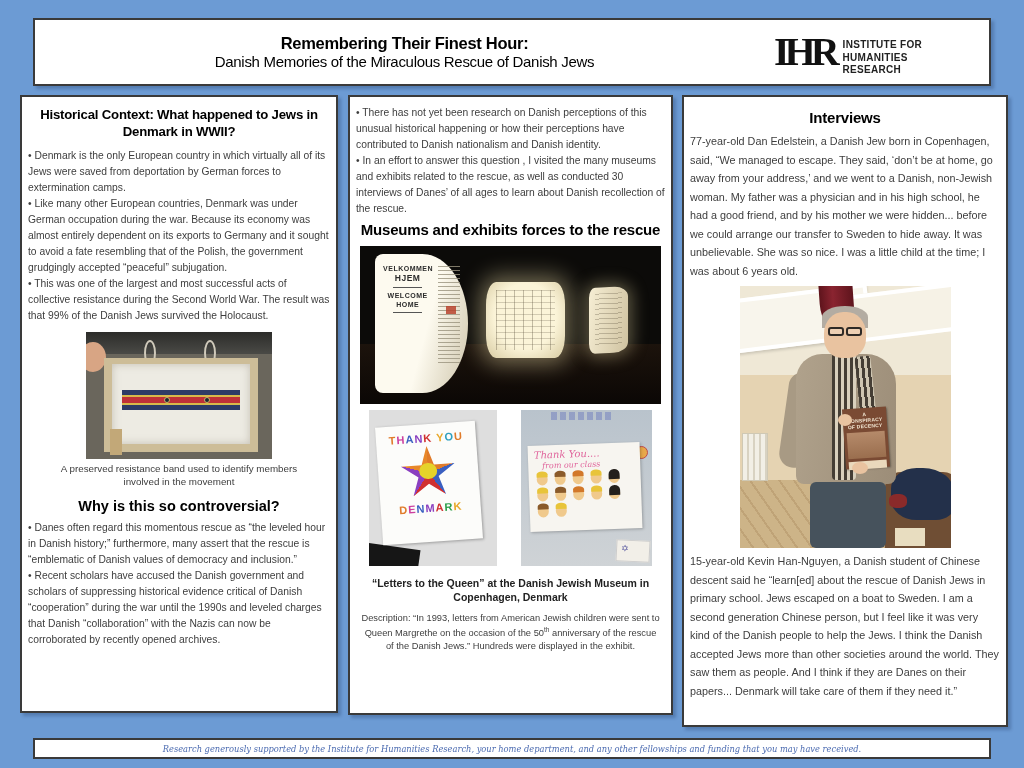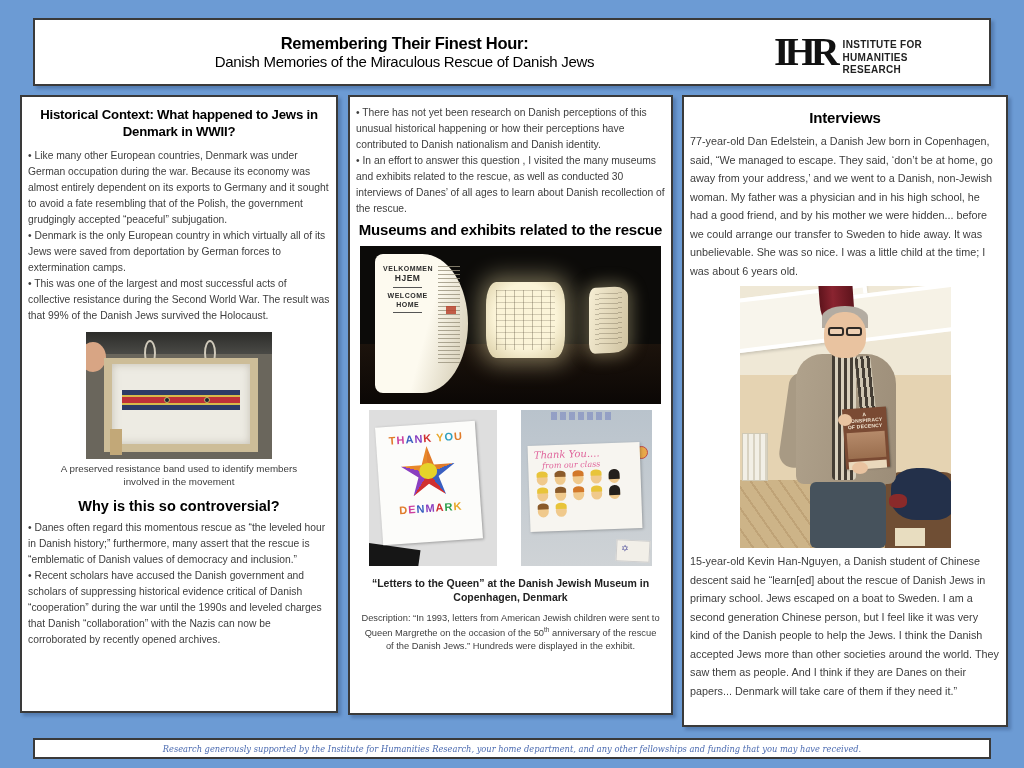--- a/index.html
+++ b/index.html
@@ -142,22 +142,22 @@
     <span class="ihr-mono">IHR</span>
     <span class="ihr-text">
       <span>INSTITUTE FOR</span><br>
       <span>HUMANITIES RESEARCH</span>
     </span>
   </div>
 </div>
 
 <div class="panel col col-left">
   <div class="col-heading">Historical Context: What happened to Jews in Denmark in WWII?</div>
+  <div class="bullet">Denmark is the only European country in which virtually all of its Jews were saved from deportation by German forces to extermination camps.</div>
   <div class="bullet">Like many other European countries, Denmark was under German occupation during the war. Because its economy was almost entirely dependent on its exports to Germany and it sought to avoid a fate resembling that of the Polish, the government grudgingly accepted “peaceful” subjugation.</div>
-  <div class="bullet">Denmark is the only European country in which virtually all of its Jews were saved from deportation by German forces to extermination camps.</div>
   <div class="bullet">This was one of the largest and most successful acts of collective resistance during the Second World War. The result was that 99% of the Danish Jews survived the Holocaust.</div>
 
   <div class="photo-band">
     <div class="band-spine"></div>
     <div class="band-hand"></div>
     <div class="ring r1"></div>
     <div class="ring r2"></div>
     <div class="band-paper"></div>
     <div class="band-sleeve"></div>
     <div class="band-strip"></div>
@@ -169,21 +169,21 @@
 
   <div class="col-heading2">Why is this so controversial?</div>
   <div class="bullet">Danes often regard this momentous rescue as “the leveled hour in Danish history;” furthermore, many assert that the rescue is “emblematic of Danish values of democracy and inclusion.”</div>
   <div class="bullet">Recent scholars have accused the Danish government and scholars of suppressing historical evidence critical of Danish “cooperation” during the war until the 1990s and leveled charges that Danish “collaboration” with the Nazis can now be corroborated by recently opened archives.</div>
 
 </div>
 
 <div class="panel col col-mid">
   <div class="bullet">There has not yet been research on Danish perceptions of this unusual historical happening or how their perceptions have contributed to Danish nationalism and Danish identity.</div>
   <div class="bullet">In an effort to answer this question , I visited the many museums and exhibits related to the rescue, as well as conducted 30 interviews of Danes’ of all ages to learn about Danish recollection of the rescue.</div>
-  <div class="sub-heading">Museums and exhibits related to the rescue</div>
+  <div class="sub-heading">Museums and exhibits forces to the rescue</div>
 
   <div class="photo-museum">
     <div class="museum-floor"></div>
     <div class="mus-panel-l">
       <div class="mus-l-txt">
         <div>VELKOMMEN</div>
         <div class="big">HJEM</div>
         <div class="mus-l-rule"></div>
         <div>WELCOME</div>
         <div>HOME</div>

